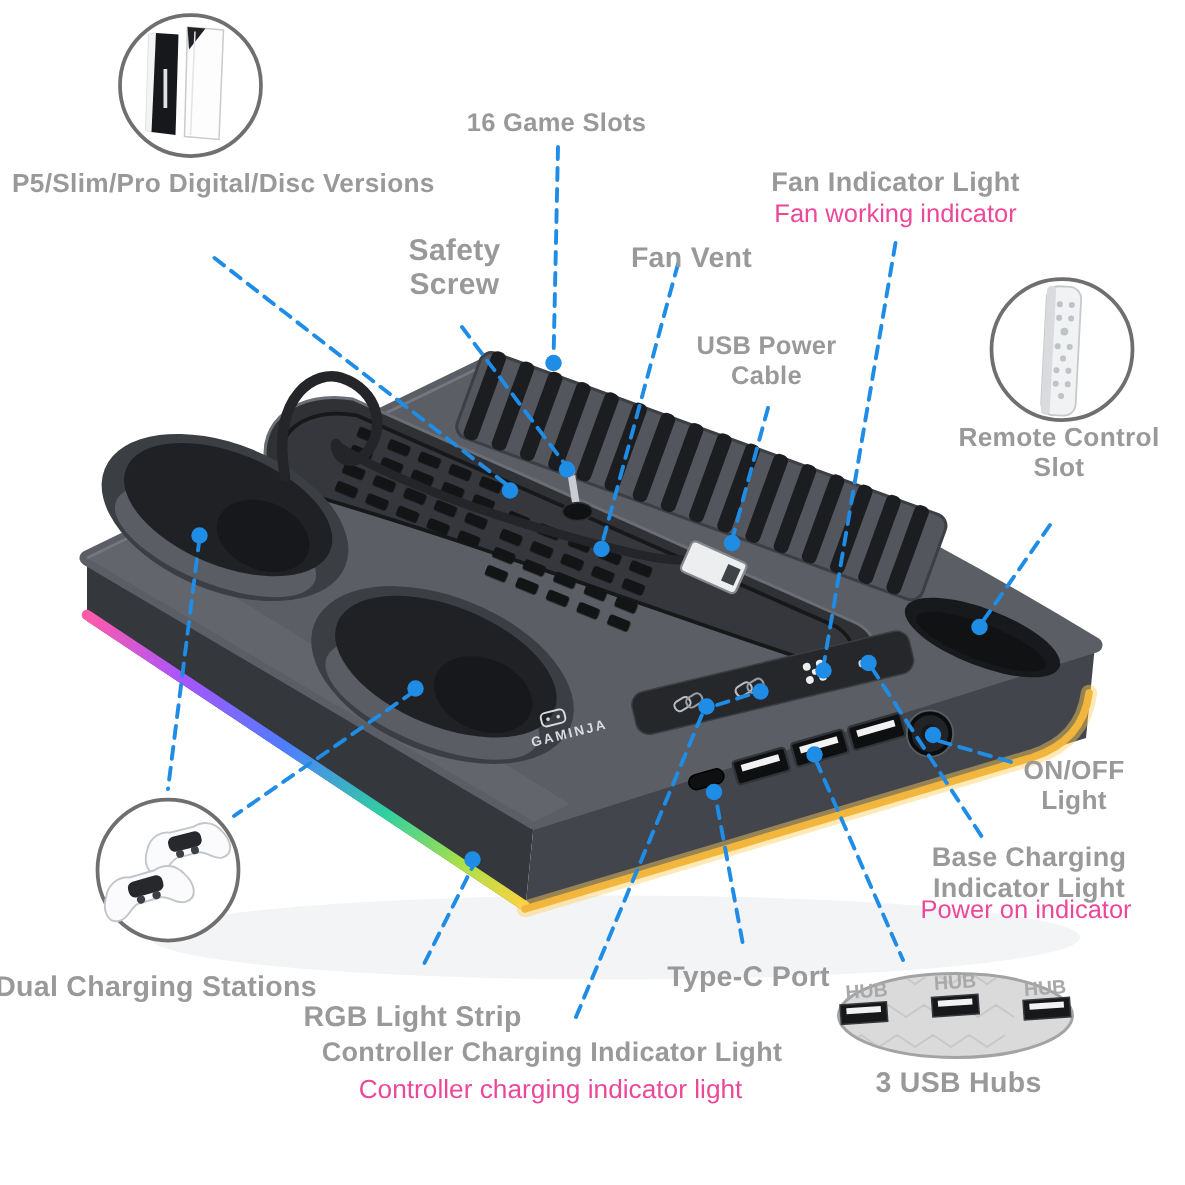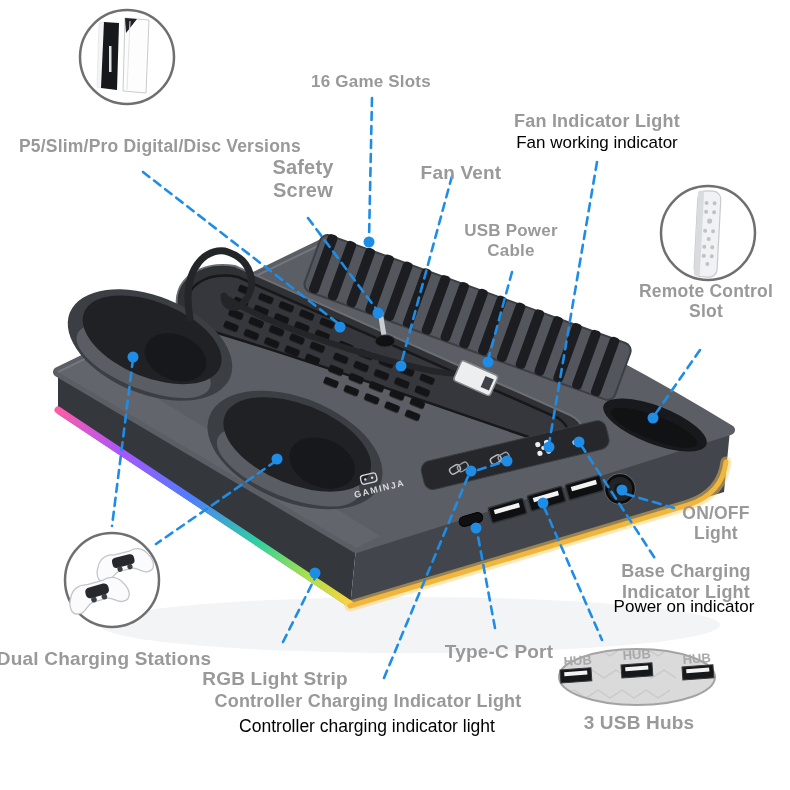--- a/index.html
+++ b/index.html
@@ -9,21 +9,21 @@
   }
   .stage svg{position:absolute;left:0;top:0;}
   .lbl{
     position:absolute;transform:translateX(-50%);
     color:#999999;font-weight:bold;text-align:center;
     line-height:1.16;letter-spacing:.2px;white-space:nowrap;z-index:5;
   }
   .lbl.leftalign{transform:none;text-align:left;}
   .sub{
     position:absolute;transform:translateX(-50%);
-    color:#000000;font-weight:normal;text-align:center;
+    color:#ec4899;font-weight:normal;text-align:center;
     line-height:1.15;white-space:nowrap;z-index:6;
   }
   .f17{font-size:17px;} .f175{font-size:17.5px;} .f18{font-size:18px;}
   .f185{font-size:17px;} .f19{font-size:19px;} .f20{font-size:20px;}
 </style>
 </head>
 <body>
 
 <div class="stage">
 
@@ -280,21 +280,21 @@
     <circle cx="133" cy="357" r="5.5"></circle>
     <circle cx="277" cy="459" r="5.5"></circle>
     <circle cx="315" cy="573" r="5.5"></circle>
     <circle cx="471" cy="471" r="5.5"></circle>
     <circle cx="507" cy="461" r="5.5"></circle>
     <circle cx="476" cy="528" r="5.5"></circle>
     <circle cx="543" cy="503" r="5.5"></circle>
   </g>
 </svg>
 
-<div class="lbl leftalign f175" style="left:8px;top:136px;margin-left:11px;">P5/Slim/Pro Digital/Disc Versions</div>
+<div class="lbl leftalign f175" style="left:8px;top:112px;">P5/Slim/Pro Digital/Disc Versions</div>
 
 <div class="lbl f185" style="left:371px;top:72px;">16 Game Slots</div>
 
 <div class="lbl f20" style="left:303px;top:156px;">
   <span style="display:block">Safety</span>
   <span style="display:block">Screw</span>
 </div>
 
 <div class="lbl f19" style="left:461px;top:162px;">Fan Vent</div>
 

